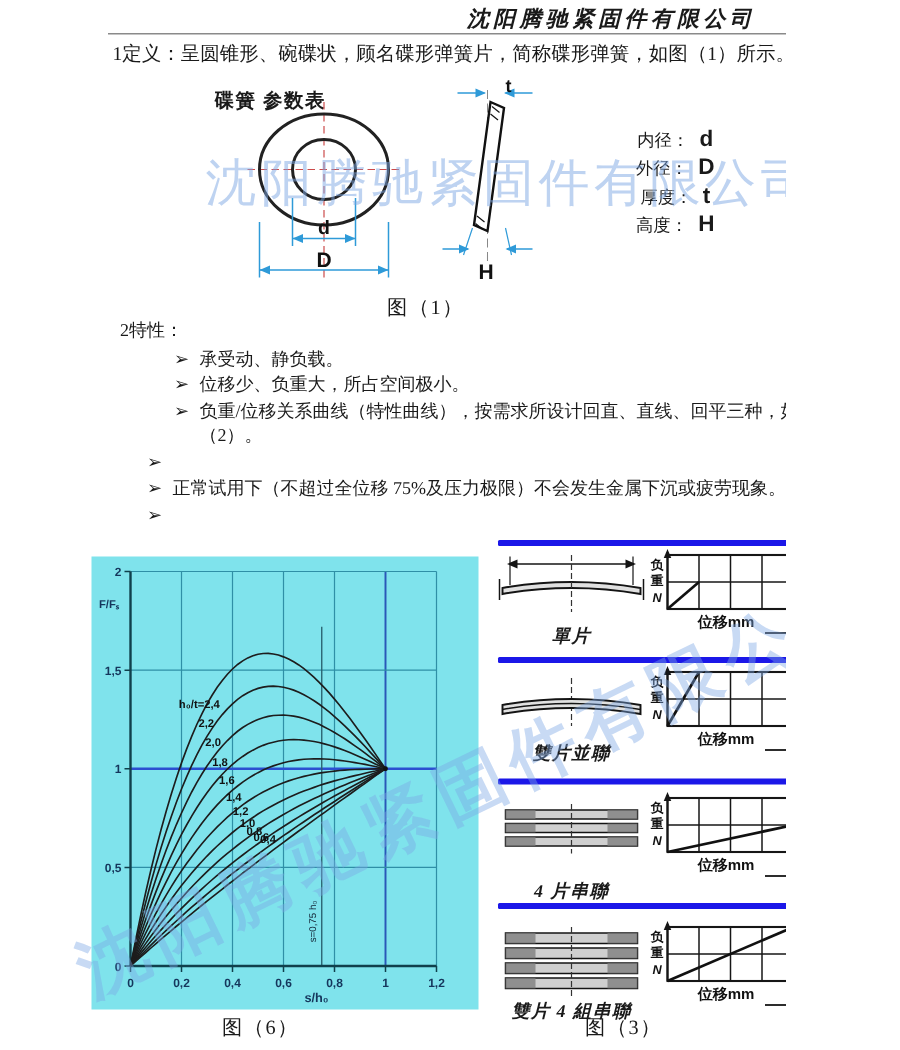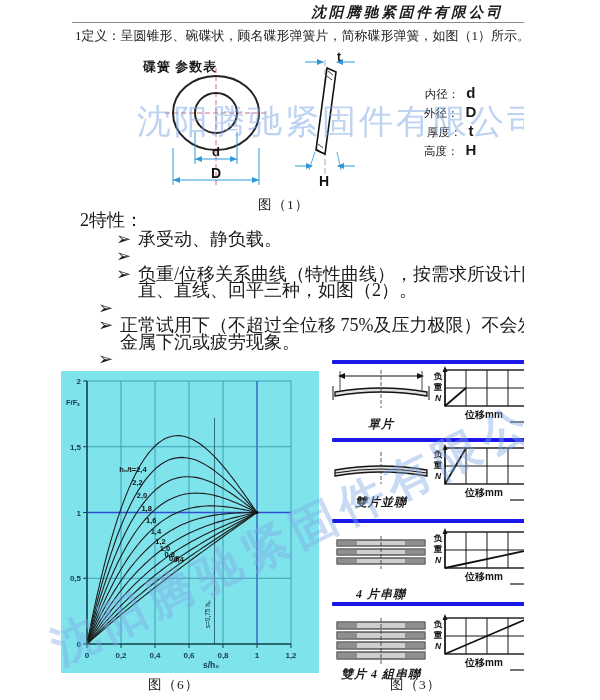--- a/index.html
+++ b/index.html
@@ -14,21 +14,21 @@
   
   .fig1-title{position:absolute;top:58px;left:143px;font-size:13px;font-weight:bold;letter-spacing:1px;}
   .fig1-svg{position:absolute;top:52px;left:125px;}
   .fig1-legend{position:absolute;top:84px;left:424px;font-size:11.5px;line-height:17px;}
   .legend-row{white-space:nowrap;text-align:center;}
   .legend-letter{font-weight:bold;font-size:15px;font-family:"Liberation Sans",sans-serif;margin-left:7px;}
   .caption{position:absolute;font-size:13.5px;letter-spacing:1px;text-align:left;}
   .cap1{top:196px;left:258px;width:84px;}
   .cap2{top:676px;left:148px;width:100px;}
   
-  .features{position:absolute;top:212px;left:80px;width:482px;font-size:18px;line-height:16.5px;}
+  .features{position:absolute;top:212px;left:80px;width:482px;font-size:12px;line-height:16.5px;}
   .feat-heading{margin-bottom:2px;}
   .feat-item{display:flex;margin-bottom:1px;}
   .indent-a{margin-left:36px;}
   .indent-b{margin-left:18px;}
   .bullet{margin-right:7px;flex:0 0 auto;}
   
   .chart-panel{position:absolute;top:371px;left:61px;width:258px;height:302px;background:#7fe3ec;overflow:hidden;}
   
   .fig3-col{position:absolute;top:356px;left:330px;width:204px;height:344px;}
   .fig3-bar{position:absolute;left:2px;width:197px;height:4px;background:#1b17e8;border-radius:1px;}
@@ -106,20 +106,21 @@
   <div class="caption cap1">图（1）</div>
 
   <div class="features">
     <div class="feat-heading">2特性：</div>
     <div class="feat-item indent-a">
         <span class="bullet">➢</span>
         <span>承受动、静负载。</span>
       </div>
     <div class="feat-item indent-a">
         <span class="bullet">➢</span>
+        <span>位移少、负重大，所占空间极小。</span>
       </div>
     <div class="feat-item indent-a">
         <span class="bullet">➢</span>
         <span>负重/位移关系曲线（特性曲线），按需求所设计回直、直线、回平三种，如图（2）。</span>
       </div>
     <div class="feat-item indent-b">
         <span class="bullet">➢</span>
       </div>
     <div class="feat-item indent-b">
         <span class="bullet">➢</span>

